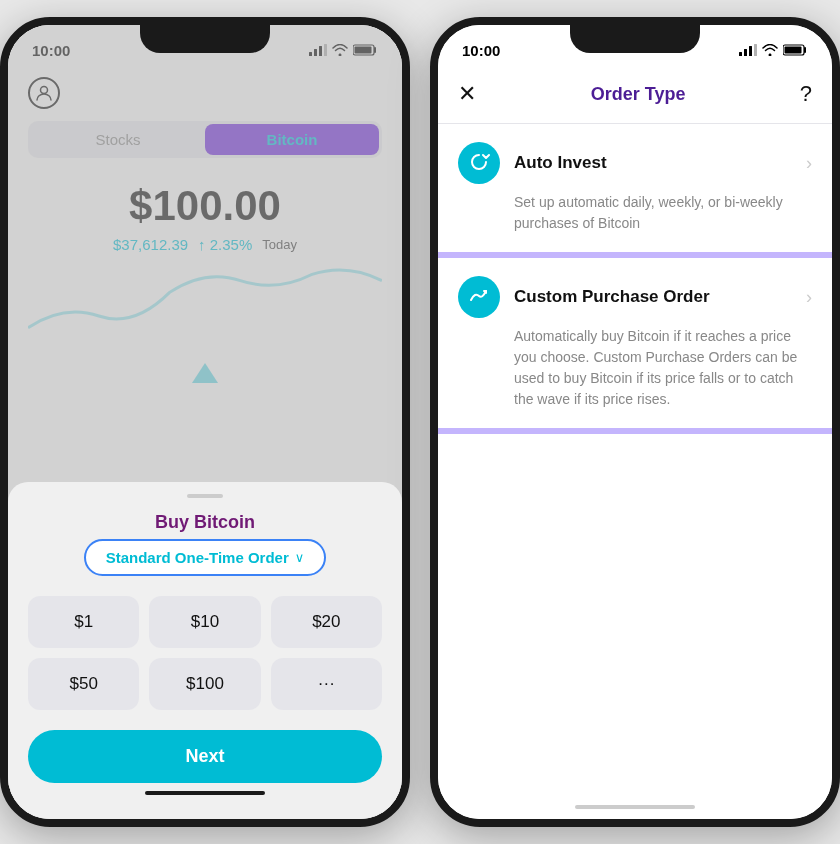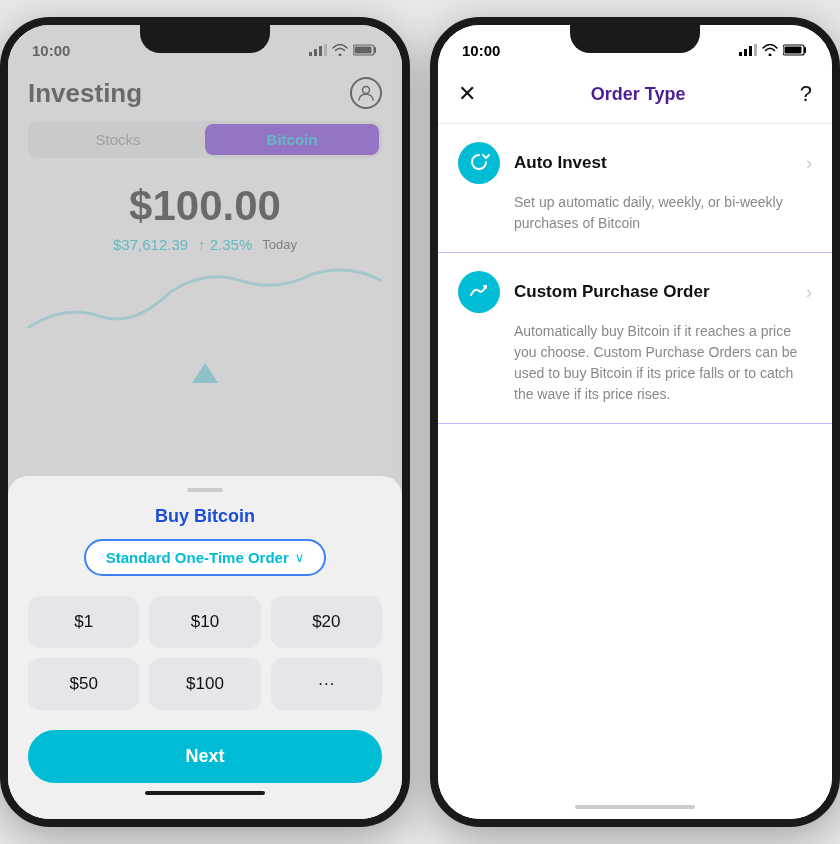--- a/index.html
+++ b/index.html
@@ -157,22 +157,22 @@
       width: 36px;
       height: 4px;
       background: #ccc;
       border-radius: 2px;
       margin: 0 auto 14px;
     }
     .sheet-title {
       text-align: center;
       font-size: 18px;
       font-weight: 700;
-      color: #1d4ed8;
-      margin-bottom: 12px;
+      color: #701a75;
+      margin-bottom: 6px;
     }
     .order-type-btn {
       display: flex;
       align-items: center;
       justify-content: center;
       background: #fff;
       border: 2px solid #3b82f6;
       border-radius: 20px;
       padding: 8px 20px;
       margin: 0 auto 20px;
@@ -249,21 +249,21 @@
       color: #4c1d95;
     }
     .modal-help {
       font-size: 22px;
       font-weight: 400;
       color: #111;
     }
 
     .order-option {
       padding: 18px 20px;
-      border-bottom: 1px solid #c4b5fd;
+      border-bottom: 6px solid #c4b5fd;
     }
     .order-option-row {
       display: flex;
       align-items: center;
       justify-content: space-between;
       margin-bottom: 8px;
     }
     .order-option-left {
       display: flex;
       align-items: center;
@@ -322,21 +322,20 @@
 
         <svg width="25" height="12" viewBox="0 0 25 12">
           <rect x="0" y="1" width="21" height="10" rx="2" stroke="#000" stroke-width="1.2" fill="none"></rect>
           <rect x="1.5" y="2.5" width="17" height="7" rx="1" fill="#000"></rect>
           <path d="M22 4 L22 8" stroke="#000" stroke-width="2" stroke-linecap="round"></path>
         </svg>
       </div>
     </div>
 
     <div class="investing-header">
-      <span class="investing-title">Investing</span>
       <div style="width:32px;height:32px;border-radius:50%;border:2px solid #111;display:flex;align-items:center;justify-content:center;">
         <svg width="18" height="18" viewBox="0 0 18 18" fill="none">
           <circle cx="9" cy="6" r="3.5" stroke="#111" stroke-width="1.5"></circle>
           <path d="M2 16c0-3.3 3.1-6 7-6s7 2.7 7 6" stroke="#111" stroke-width="1.5" stroke-linecap="round"></path>
         </svg>
       </div>
     </div>
 
     <div class="tab-bar">
       <div class="tab-item">Stocks</div>

